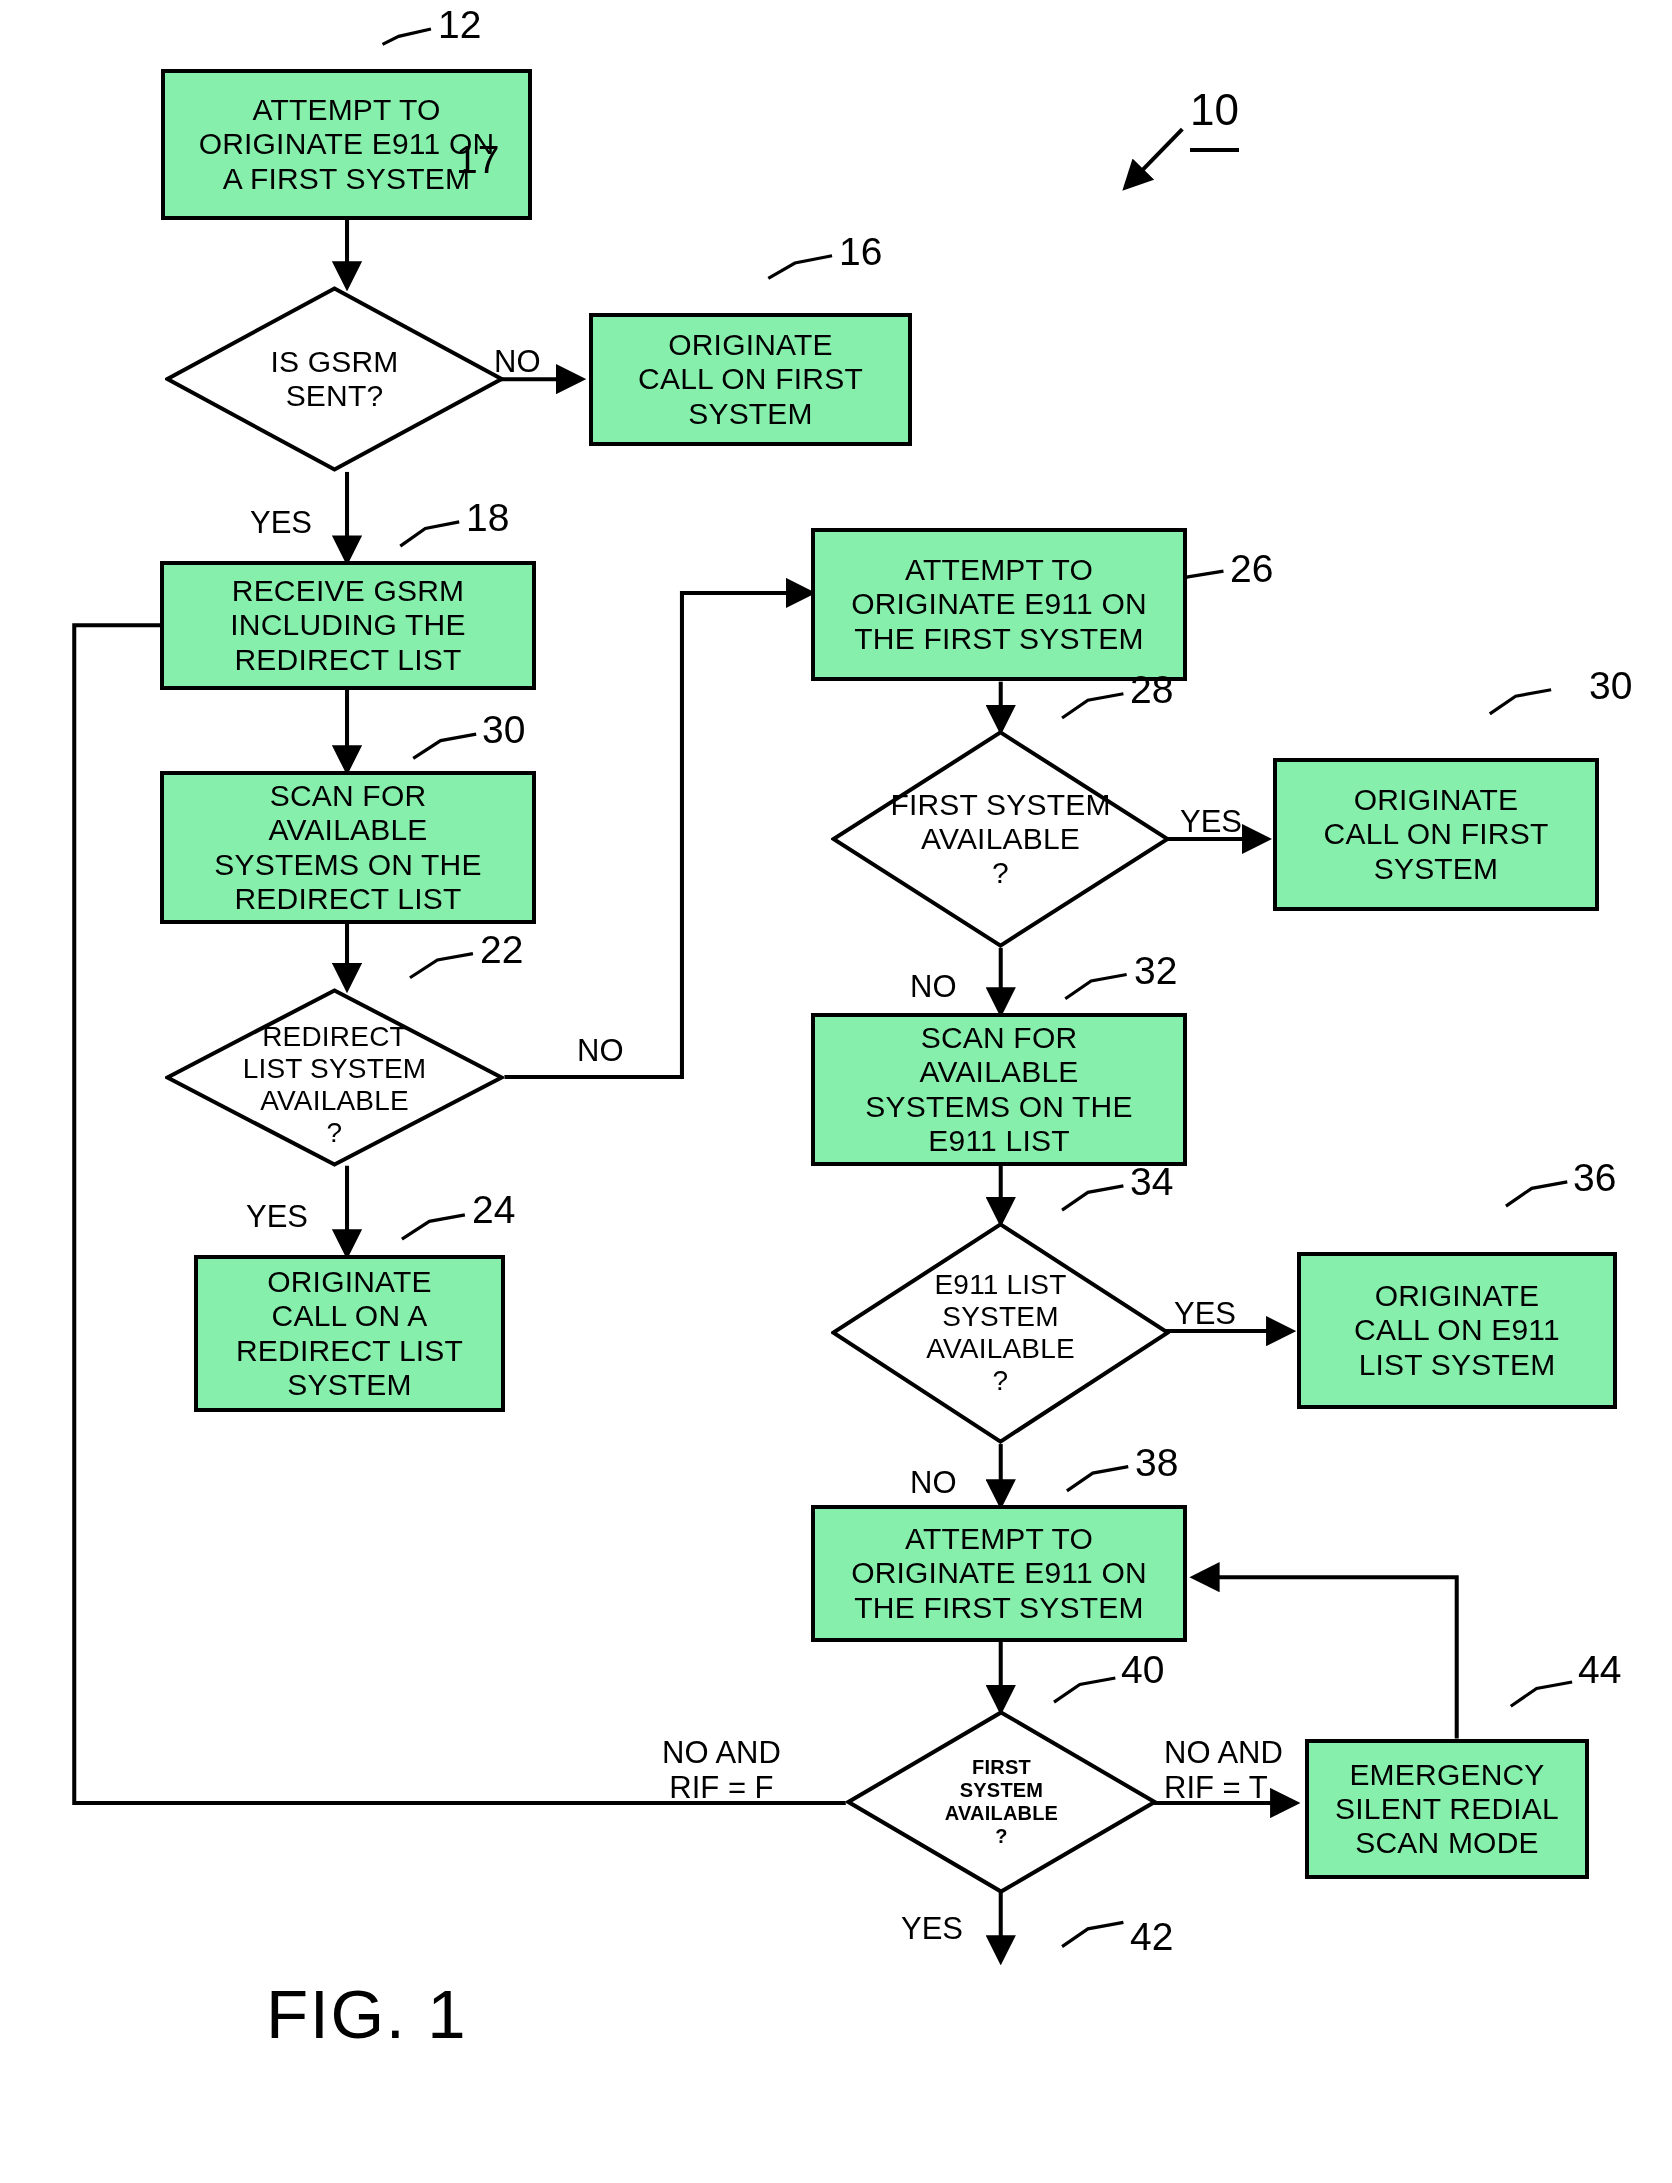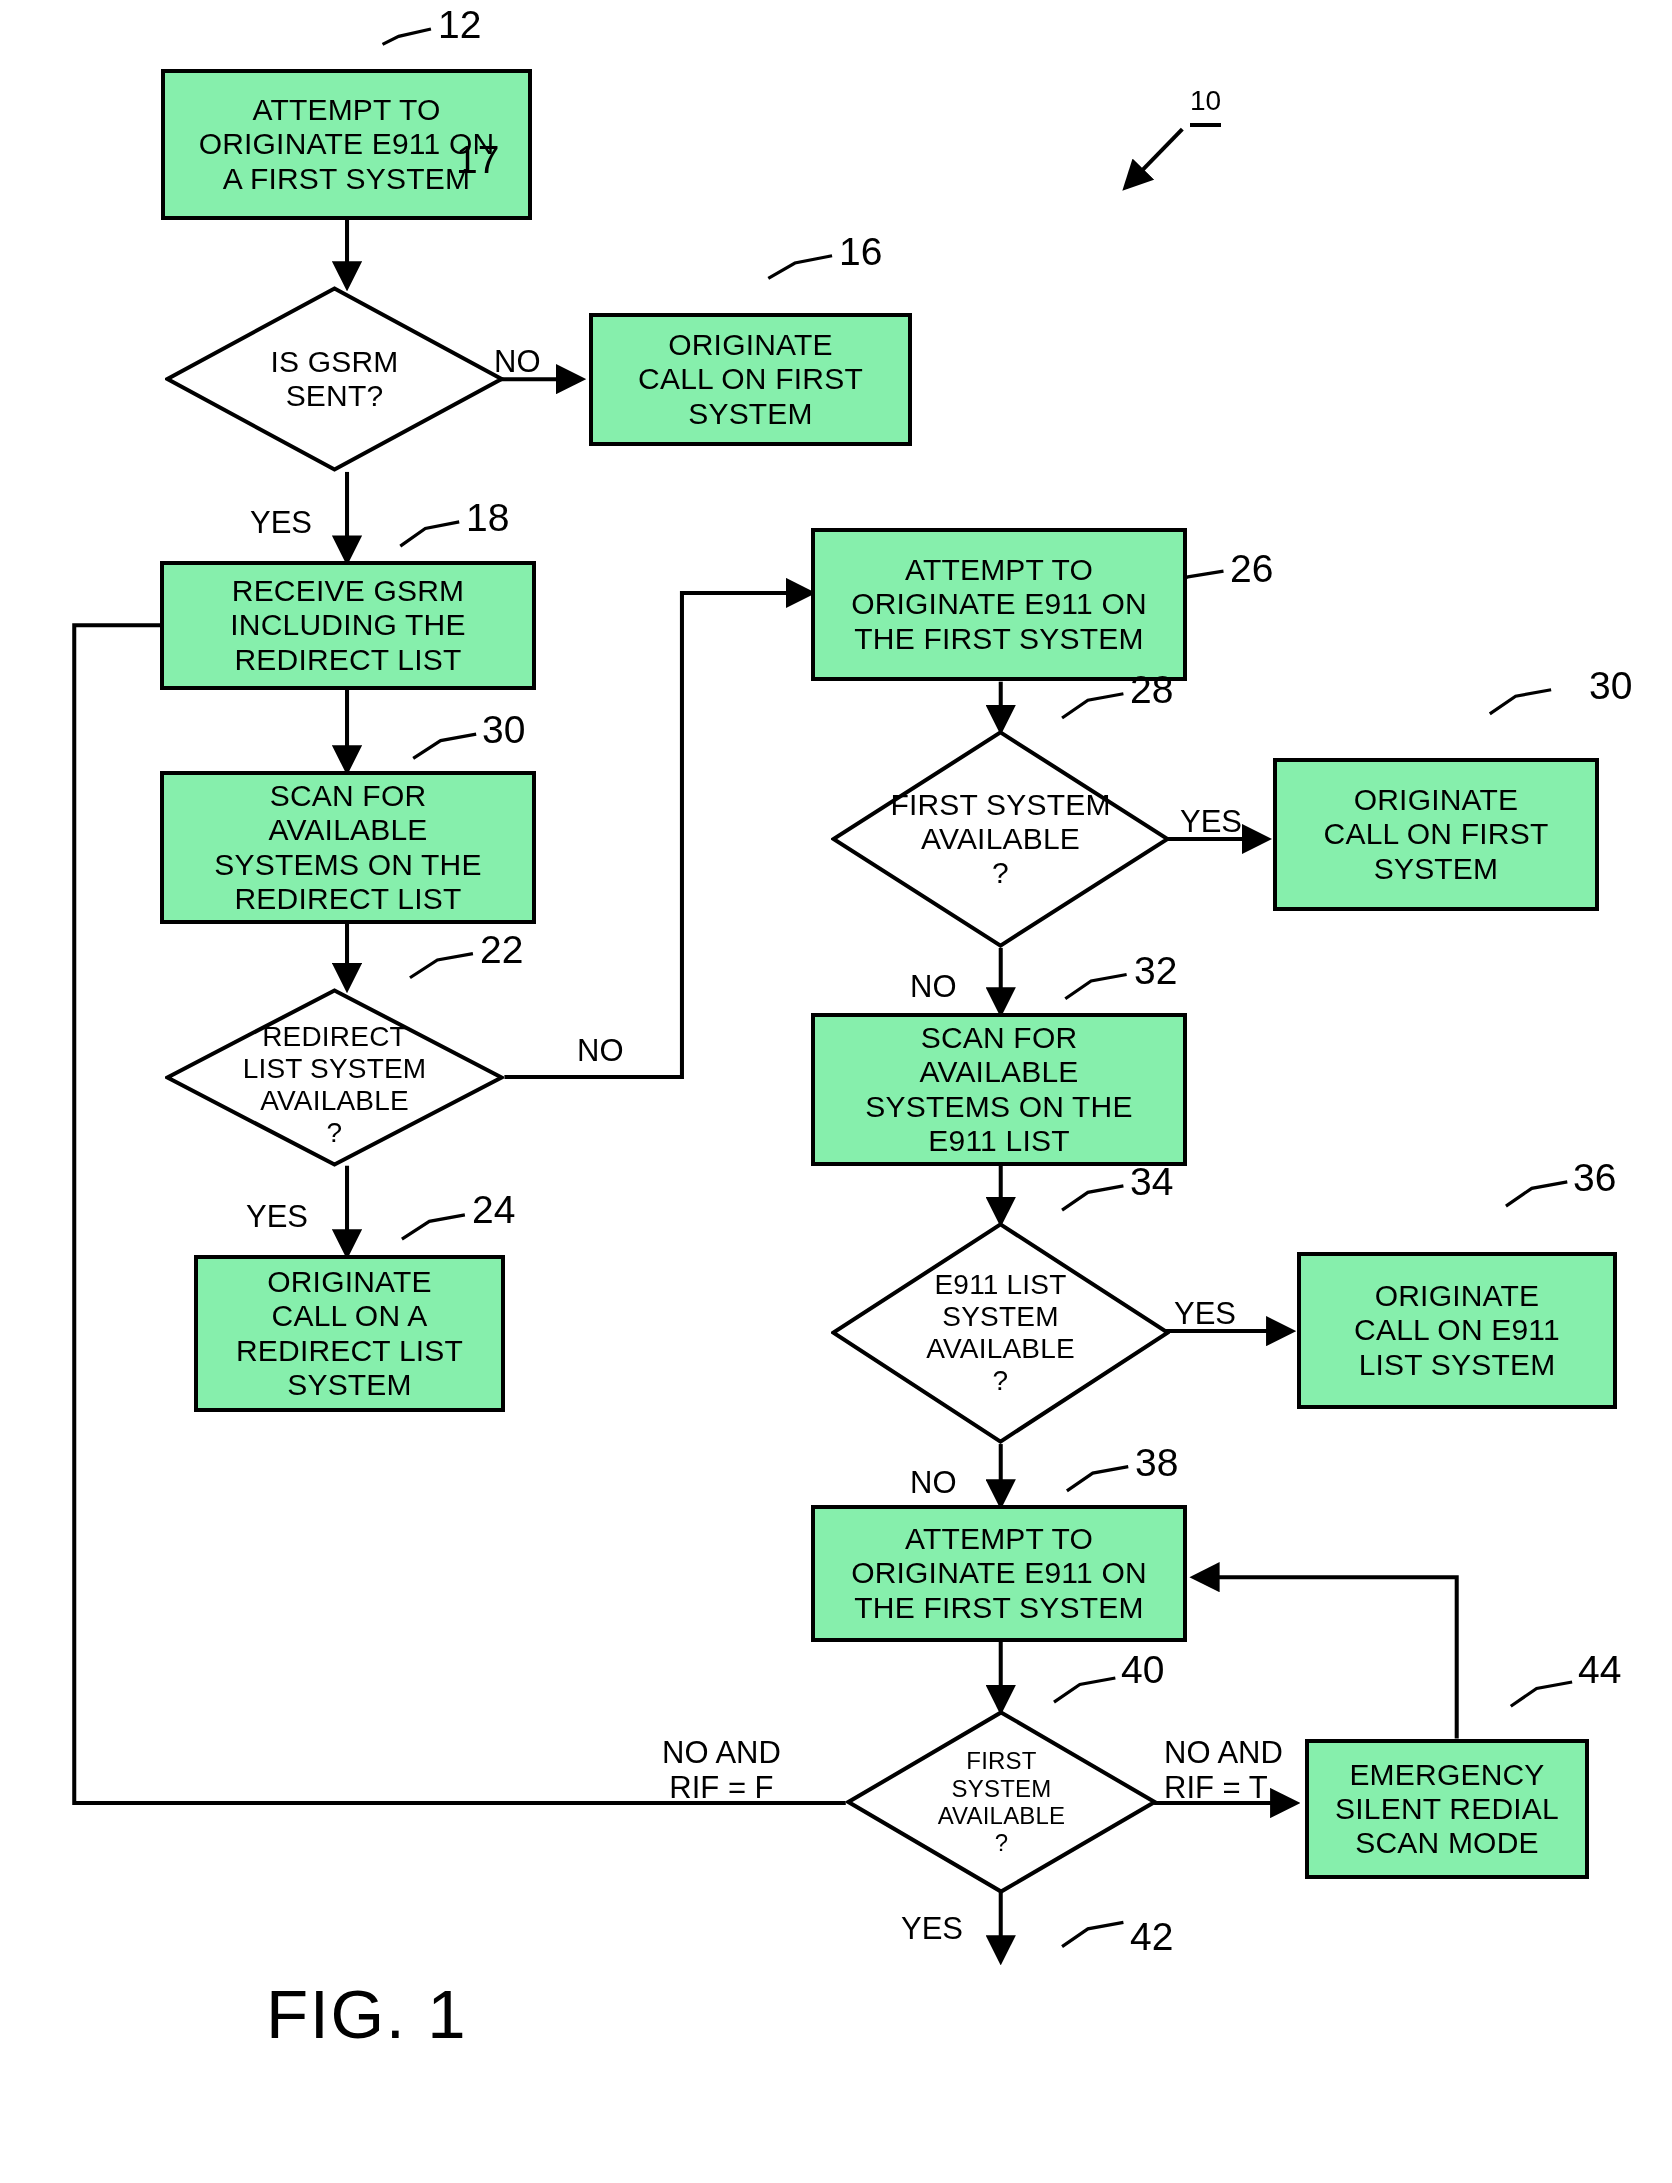--- a/index.html
+++ b/index.html
@@ -74,24 +74,24 @@
     line-height: 1.12;
   }
   .figlabel {
     position: absolute;
     font-size: 69px;
     letter-spacing: 1.6px;
     white-space: nowrap;
   }
   .toplabel {
     position: absolute;
-    font-size: 28px;
+    font-size: 44px;
     white-space: nowrap;
     border-bottom: 4px solid #000;
-    padding-bottom: 6px;
+    padding-bottom: 13px;
   }
 </style>
 </head>
 <body>
 
 <div id="sheet">
 
   <svg id="edges" viewBox="0 0 2073 2706" preserveAspectRatio="none" aria-hidden="true">
     <defs>
       <marker id="ah" viewBox="0 0 12 12" refX="10" refY="6" markerWidth="7.5" markerHeight="7.5" orient="auto-start-reverse" markerUnits="strokeWidth">
@@ -277,21 +277,21 @@
     <span class="txt" style="white-space:pre-line;">ATTEMPT TO
 ORIGINATE E911 ON
 THE FIRST SYSTEM</span>
   </div>
   <div class="reflabel" style="left:1135px; top:1441px;">38</div>
 
   <div class="node decision" style="left:846px; top:1710px; width:311px; height:184px;">
     <svg class="dshape" viewBox="0 0 385 228" preserveAspectRatio="none">
       <polygon points="192,3 382,114 192,225 3,114" fill="#fff" stroke="#000" stroke-width="5"></polygon>
     </svg>
-    <span class="dtxt" style="white-space:pre-line; font-size:24px;">FIRST
+    <span class="dtxt" style="white-space:pre-line; font-size:20px;font-weight:bold;">FIRST
 SYSTEM
 AVAILABLE
 ?</span>
   </div>
   <div class="reflabel" style="left:1121px; top:1648px;">40</div>
   <div class="edgelabel" style="left:662px; top:1736px; white-space:pre-line; text-align:center;">NO AND
 RIF = F</div>
   <div class="edgelabel" style="left:1164px; top:1736px; white-space:pre-line;">NO AND
 RIF = T</div>
   <div class="edgelabel" style="left:901px; top:1912px;">YES</div>

